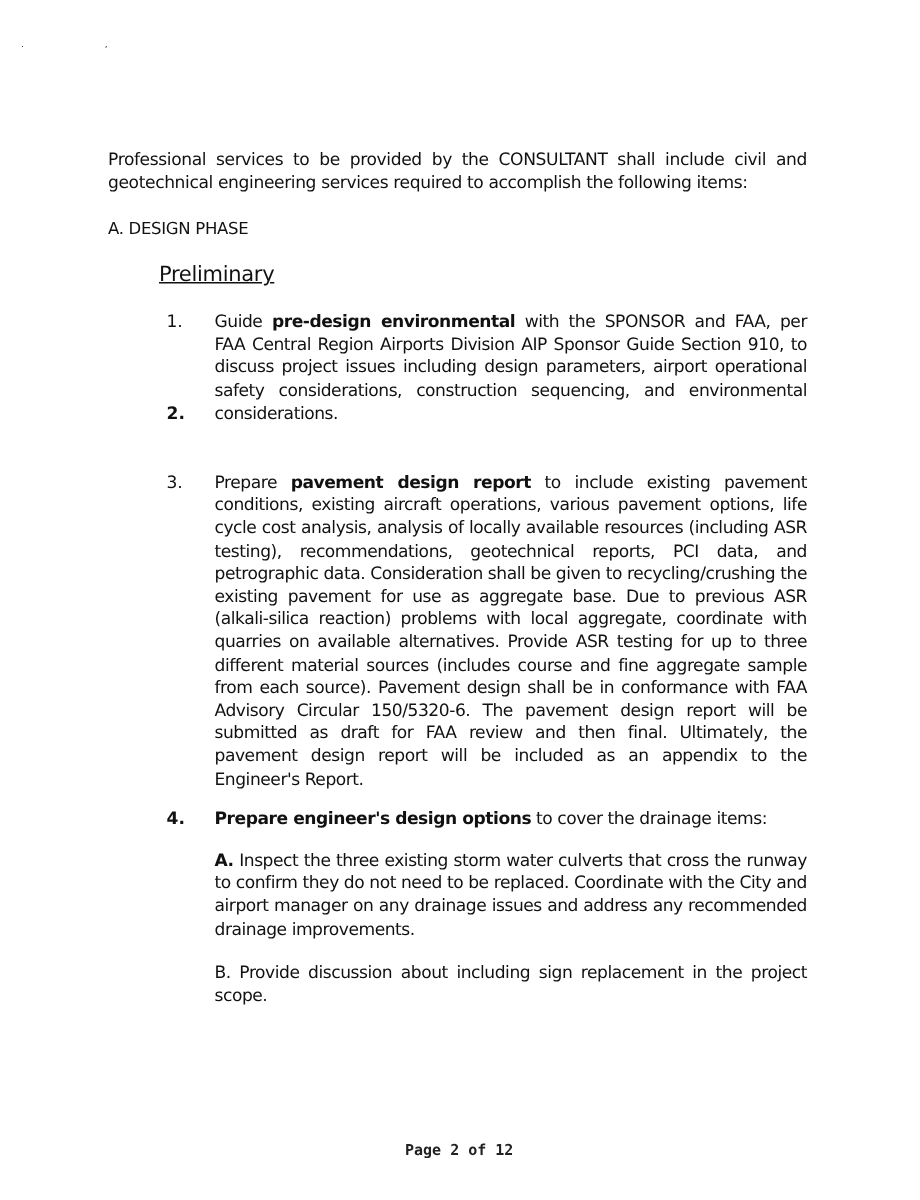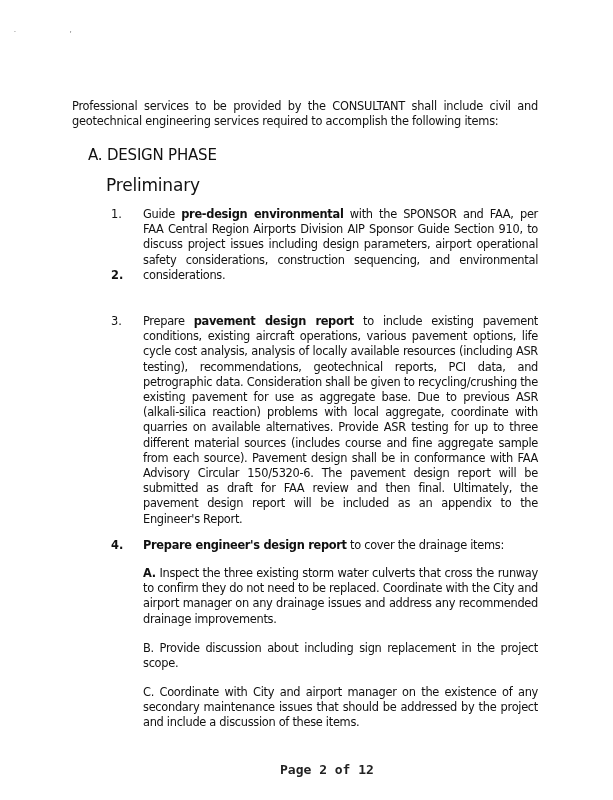--- a/index.html
+++ b/index.html
@@ -4,27 +4,27 @@
 <style>
   html, body { margin: 0; padding: 0; background: #ffffff; }
   body {
     width: 613px; height: 800px; position: relative; overflow: hidden;
     font-family: "DejaVu Sans", sans-serif; color: #111;
   }
   .page { position: absolute; left: 0; top: 0; width: 613px; height: 764px; }
   .specks { position: absolute; top: 26px; left: 14px; font-size: 6px; color: #333; letter-spacing: 26px; }
   .p { position: absolute; font-size: 11.4px; line-height: 15.2px; text-align: justify; }
   .intro { left: 72px; top: 99px; width: 466px; letter-spacing: -0.25px; }
-  .phase { position: absolute; left: 88px; top: 146px; font-size: 15px; letter-spacing: -0.2px; }
-  .sub { position: absolute; left: 106px; top: 175px; font-size: 17px; letter-spacing: -0.2px; }
+  .phase { position: absolute; left: 72px; top: 146px; font-size: 11px; letter-spacing: -0.2px; }
+  .sub { position: absolute; left: 106px; top: 175px; font-size: 14px; text-decoration: underline; letter-spacing: -0.2px; }
   .num { position: absolute; left: 111px; font-size: 11.4px; }
   .num.b { font-weight: bold; }
   .item { left: 143px; width: 395px; letter-spacing: -0.3px; }
   .sub-item { left: 143px; width: 395px; letter-spacing: -0.3px; }
-  .footer { position: absolute; left: 280px; top: 762px; font-family: "DejaVu Sans Mono", monospace; font-size: 13px; font-weight: bold; color: #222; }
+  .footer { position: absolute; left: 270px; top: 762px; font-family: "DejaVu Sans Mono", monospace; font-size: 10px; font-weight: bold; color: #222; }
   b { font-weight: bold; }
 </style>
 </head>
 <body>
 
 <div class="page">
 
   <div class="specks">. ,</div>
 
   <div class="p intro">Professional services to be provided by the CONSULTANT shall include civil and geotechnical engineering services required to accomplish the following items:</div>
@@ -35,23 +35,22 @@
 
   <div class="num" style="top:207px;">1.</div>
   <div class="p item" style="top:207px;"><span>Guide </span><b>pre-design environmental</b><span> with the SPONSOR and FAA, per FAA Central Region Airports Division AIP Sponsor Guide Section 910, to discuss project issues including design parameters, airport operational safety considerations, construction sequencing, and environmental considerations.</span></div>
 
   <div class="num b" style="top:268px;">2.</div>
 
   <div class="num" style="top:314px;">3.</div>
   <div class="p item" style="top:314px;"><span>Prepare </span><b>pavement design report</b><span> to include existing pavement conditions, existing aircraft operations, various pavement options, life cycle cost analysis, analysis of locally available resources (including ASR testing), recommendations, geotechnical reports, PCI data, and petrographic data. Consideration shall be given to recycling/crushing the existing pavement for use as aggregate base. Due to previous ASR (alkali-silica reaction) problems with local aggregate, coordinate with quarries on available alternatives. Provide ASR testing for up to three different material sources (includes course and fine aggregate sample from each source). Pavement design shall be in conformance with FAA Advisory Circular 150/5320-6. The pavement design report will be submitted as draft for FAA review and then final. Ultimately, the pavement design report will be included as an appendix to the Engineer's Report.</span></div>
 
   <div class="num b" style="top:538px;">4.</div>
-  <div class="p item" style="top:538px;"><b>Prepare </b><b>engineer's design report</b><span> to cover the drainage items:</span></div>
+  <div class="p item" style="top:538px;"><b>Prepare </b><b>engineer's design options</b><span> to cover the drainage items:</span></div>
 
   <div class="p sub-item" style="top:641px;"><span>B.</span> <span>Provide discussion about including sign replacement in the project scope.</span></div>
 
   <div class="p sub-item" style="top:566px;"><b>A.</b> <span>Inspect the three existing storm water culverts that cross the runway to confirm they do not need to be replaced. Coordinate with the City and airport manager on any drainage issues and address any recommended drainage improvements.</span></div>
 
-  <div class="p sub-item" style="top:685px;"><span>C.</span> <span>Coordinate with City and airport manager on the existence of any secondary maintenance issues that should be addressed by the project and include a discussion of these items.</span></div>
 
   <div class="footer">Page 2 of 12</div>
 
 </div>
 
 </body></html>

